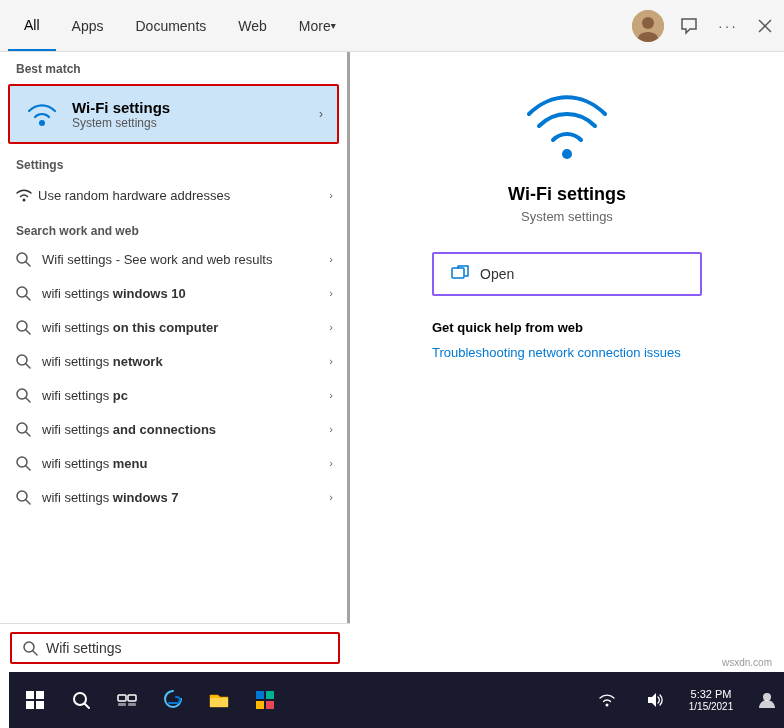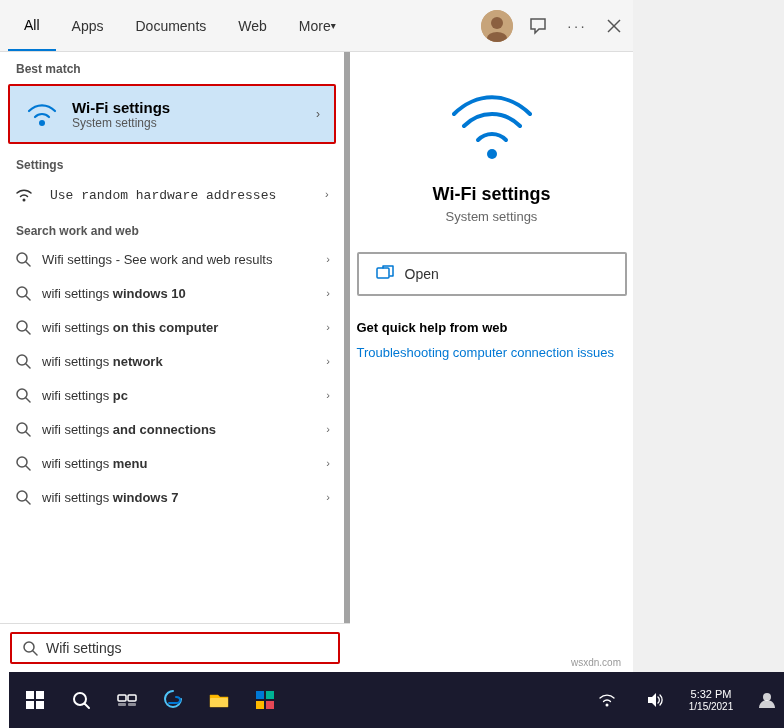--- a/index.html
+++ b/index.html
@@ -10,21 +10,21 @@
       background: #f0f0f0;
       overflow: hidden;
       position: relative;
     }
 
     
     .search-window {
       position: absolute;
       top: 0;
       left: 0;
-      width: 633px;
+      width: 784px;
       height: 728px;
       background: #000000;
       display: flex;
       flex-direction: column;
     }
 
     
     .tab-bar {
       display: flex;
       align-items: center;
@@ -99,21 +99,21 @@
       flex: 1;
       overflow: hidden;
     }
 
     
     .left-panel {
       width: 350px;
       background: #fff;
       display: flex;
       flex-direction: column;
-      border-right: 6px solid #a3a3a3;
+      border-right: 3px solid #a3a3a3;
     }
 
     .section-label {
       font-size: 12px;
       font-weight: 600;
       color: #555;
       padding: 10px 16px 4px 16px;
       text-transform: none;
     }
 
@@ -160,23 +160,22 @@
       color: #555;
       font-size: 12px;
     }
 
     
     .settings-item {
       display: flex;
       align-items: center;
       padding: 9px 14px;
       cursor: pointer;
-      gap: 16px;
+      gap: 4px;
       position: relative;
-      font-family: Liberation Mono, monospace;
     }
 
     .settings-item-icon {
       width: 20px;
       height: 20px;
       display: flex;
       align-items: center;
       justify-content: center;
       flex-shrink: 0;
     }
@@ -254,21 +253,21 @@
       margin-bottom: 4px;
     }
 
     .result-subtitle {
       font-size: 13px;
       color: #666;
       margin-bottom: 28px;
     }
 
     .open-btn-wrapper {
-      border: 2px solid #a3a3a3;
+      border: 2px solid #8b5cf6;
       border-radius: 2px;
       width: 270px;
     }
 
     .open-btn {
       display: flex;
       align-items: center;
       gap: 10px;
       padding: 10px 16px;
       cursor: pointer;
@@ -601,21 +600,21 @@
               <rect x="1" y="3" width="12" height="10" rx="1" stroke="#0078d4" stroke-width="1.5" fill="none"></rect>
               <path d="M7 3V1h10v10h-3" stroke="#0078d4" stroke-width="1.5" fill="none" stroke-linecap="round" stroke-linejoin="round"></path>
             </svg>
           </div>
           <span>Open</span>
         </button>
       </div>
 
       <div class="quick-help">
         <div class="quick-help-title">Get quick help from web</div>
-        <a class="quick-help-link" href="#">Troubleshooting computer connection issues</a>
+        <a class="quick-help-link" href="#">Troubleshooting network connection issues</a>
       </div>
     </div>
 
   </div>
 
   <div class="taskbar">
 
     <div class="taskbar-btn">
       <svg width="20" height="20" viewBox="0 0 20 20" fill="none" xmlns="http://www.w3.org/2000/svg">
         <rect x="1" y="1" width="8" height="8" fill="#fff"></rect>

